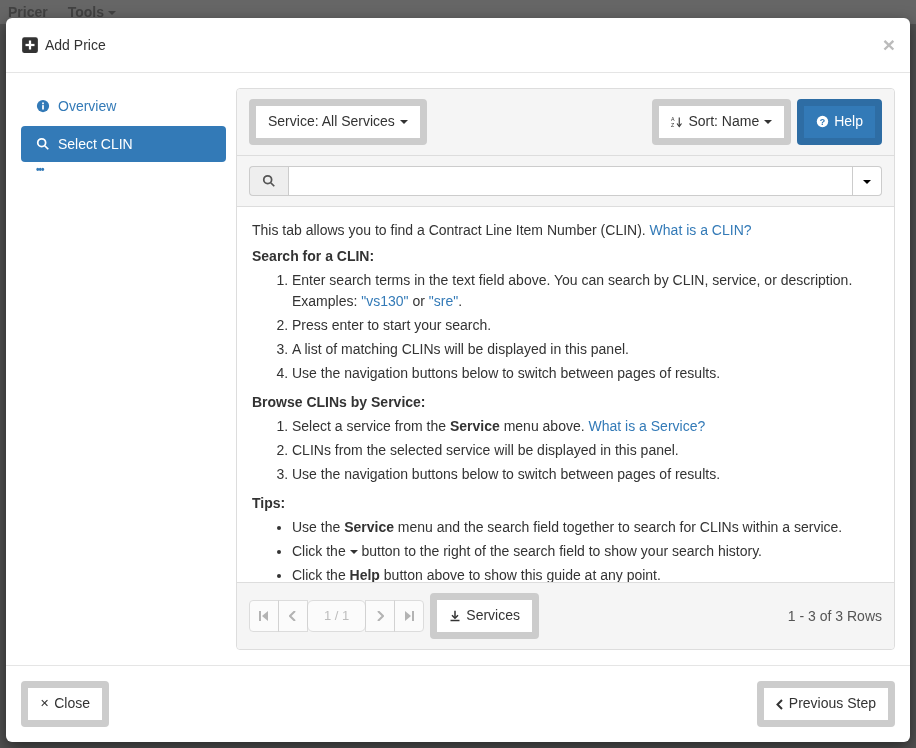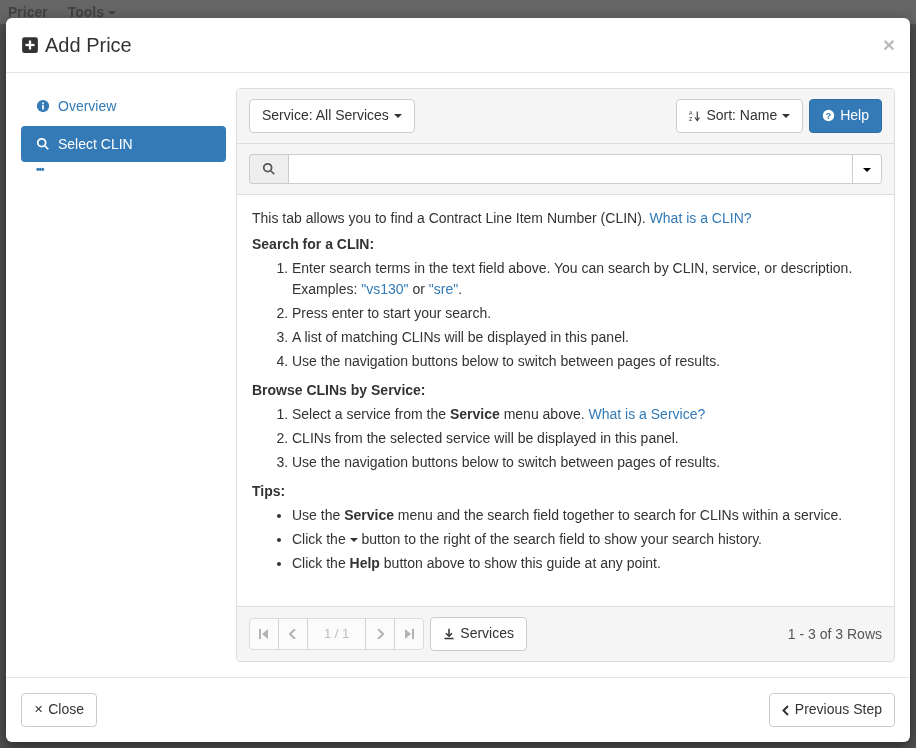--- a/index.html
+++ b/index.html
@@ -30,21 +30,21 @@
   box-shadow: 0 5px 15px rgba(0,0,0,.5);
   display: flex; flex-direction: column;
   overflow: hidden;
 }
 .modal-header {
   padding: 15px;
   border-bottom: 1px solid #e5e5e5;
   display: flex; align-items: center; justify-content: space-between;
 }
 .modal-title {
-  font-size: 20px; font-weight: 500; display: flex; align-items: center; gap: 6px;
+  font-size: 14px; font-weight: 500; display: flex; align-items: center; gap: 6px;
 }
 .close-x {
   font-size: 21px; font-weight: bold; color: #bbb; cursor: pointer; background: none; border: none;
 }
 .modal-body {
   flex: 1; display: flex; padding: 15px; gap: 10px; overflow: hidden;
 }
 .sidebar {
   width: 205px; flex-shrink: 0;
 }
@@ -60,21 +60,21 @@
   min-width: 0;
 }
 .panel-heading {
   background: #f5f5f5; border-bottom: 1px solid #ddd;
   padding: 10px 12px; display: flex; justify-content: space-between; align-items: center;
   gap: 8px; border-radius: 4px 4px 0 0;
 }
 .btn {
   display: inline-flex; align-items: center; gap: 5px;
   padding: 6px 12px; font-size: 14px; line-height: 1.42;
-  border: 1px solid #f97316; background: #fff; color: #333;
+  border: 7px solid #f97316; background: #fff; color: #333;
   border-radius: 4px; cursor: pointer; white-space: nowrap;
 }
 .btn-default { background: #fff; border-color: #ccc; }
 .btn-primary { background: #337ab7; border-color: #2e6da4; color: #fff; }
 .btn-info-muted { background: #6d9dc8; border-color: #5d8bb5; color: #fff; }
 .btn-group { display: flex; }
 .btn-group .btn { border-radius: 0; margin-left: -1px; }
 .btn-group .btn:first-child { border-radius: 4px 0 0 4px; margin-left: 0; }
 .btn-group .btn:last-child { border-radius: 0 4px 4px 0; }
 .search-bar {
@@ -267,21 +267,21 @@
                   </svg>
                 </span>
             </button>
             <button class="btn pager-btn disabled">
               <span>
                   <svg width="8" height="10" viewBox="0 0 8 10">
                     <polyline points="6,0 1,5 6,10" fill="none" stroke="#888" stroke-width="2"></polyline>
                   </svg>
                 </span>
             </button>
-            <span class="btn pager-btn disabled" style="width:auto;padding:0 10px;">
+            <span class="btn pager-btn disabled" style="width:auto;padding:0 10px;border-radius:6px;">
                 <span class="pager-text">1 / 1</span>
               </span>
             <button class="btn pager-btn disabled">
               <span>
                   <svg width="8" height="10" viewBox="0 0 8 10">
                     <polyline points="2,0 7,5 2,10" fill="none" stroke="#888" stroke-width="2"></polyline>
                   </svg>
                 </span>
             </button>
             <button class="btn pager-btn disabled">

